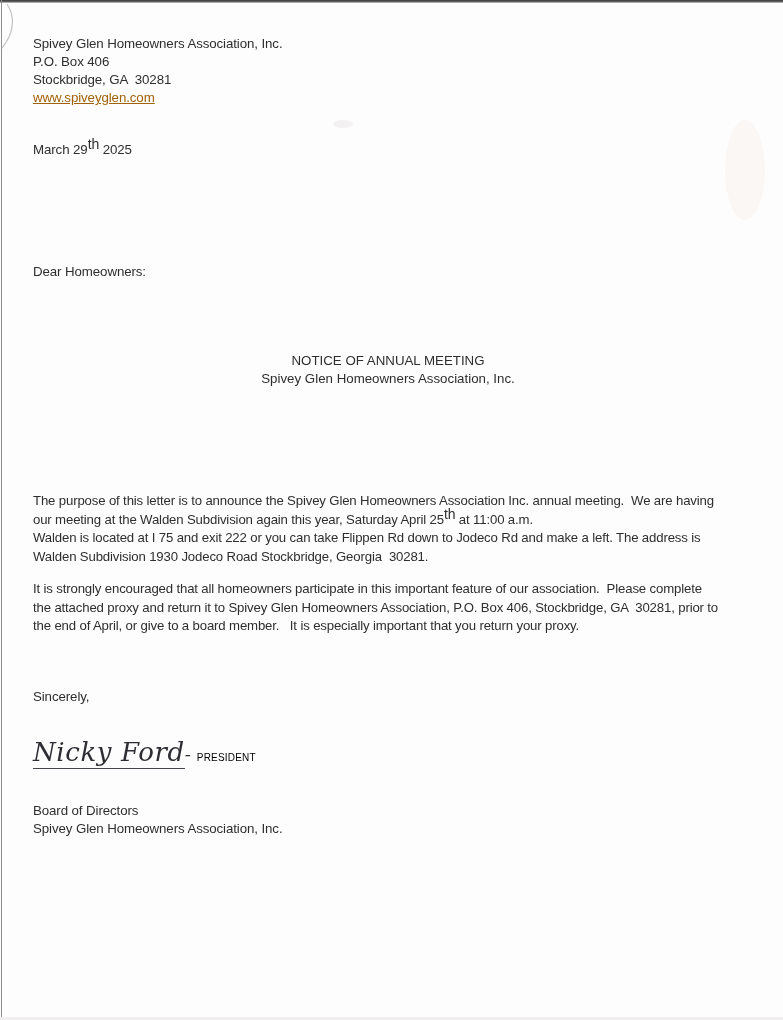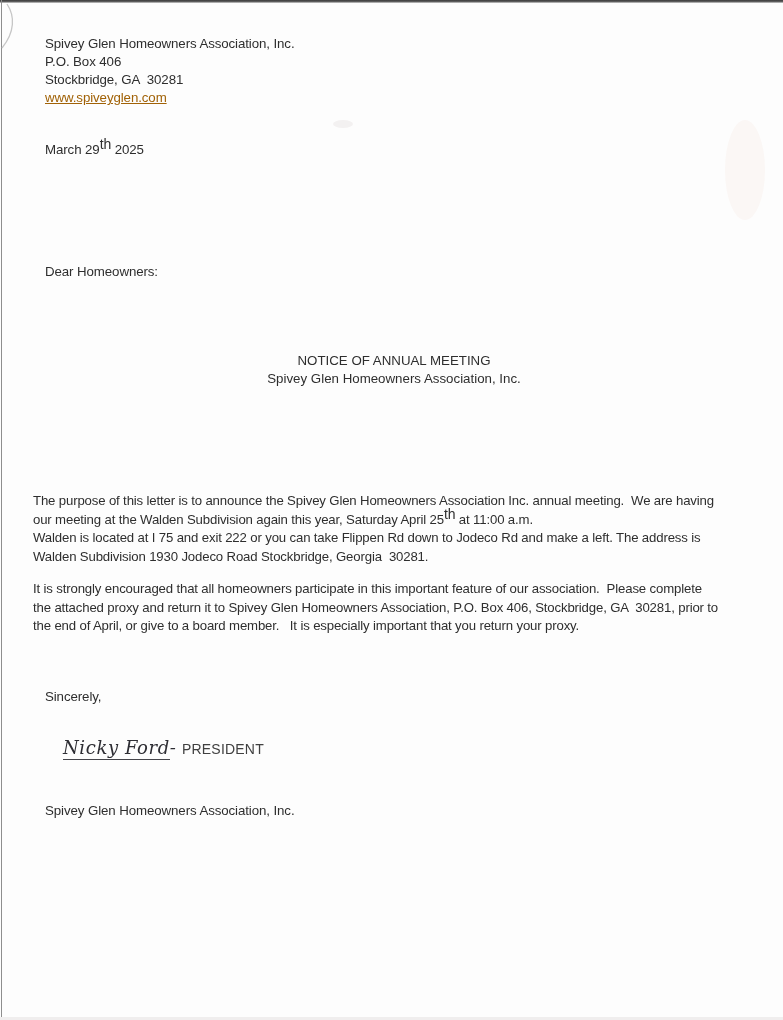--- a/index.html
+++ b/index.html
@@ -44,21 +44,20 @@
   
   .content {
     position: relative;
     padding: 35px 40px 0 33px;
   }
   .line {
     font-size: 13.3px;
     line-height: 18px;
     letter-spacing: -0.1px;
     white-space: pre-wrap;
-    margin-left: 12px;
   }
   .body-line {
     font-size: 13.2px;
     line-height: 18.5px;
     letter-spacing: -0.15px;
     white-space: pre-wrap;
   }
   sup.ord {
     font-size: 14px;
     vertical-align: super;
@@ -83,38 +82,37 @@
   .closing { margin-top: 52px; }
   .signature-row {
     margin-top: 31px;
     height: 27px;
     display: flex;
     align-items: baseline;
   }
   .signature-name {
     font-family: "DejaVu Serif", serif;
     font-style: italic;
-    font-size: 18px;
+    font-size: 26px;
     letter-spacing: 0.6px;
     color: #2d2d33;
     border-bottom: 1.4px solid #44444a;
     padding-bottom: 1px;
-    margin-left: 30px;
   }
   .signature-dash {
     font-family: "DejaVu Serif", serif;
     font-style: italic;
     font-size: 18px;
     color: #2d2d33;
     margin-right: 6px;
   }
   .signature-title {
-    font-size: 14px;
+    font-size: 10px;
     letter-spacing: 0.2px;
-    color: #404040;
+    color: #000000;
   }
   .footer-block { margin-top: 38px; }
 </style>
 </head>
 <body>
 
 <div class="page">
 
   <div class="scan-top-edge"></div>
   <div class="scan-left-edge"></div>
@@ -158,17 +156,18 @@
 
     <div class="line closing">Sincerely,</div>
 
     <div class="signature-row">
       <span class="signature-name">Nicky Ford</span>
         <span class="signature-dash">-</span>
         <span class="signature-title">PRESIDENT</span>
     </div>
 
     <div class="footer-block">
+      <div class="line">Board of Directors</div>
       <div class="line">Spivey Glen Homeowners Association, Inc.</div>
     </div>
 
   </div>
 </div>
 
 </body></html>

